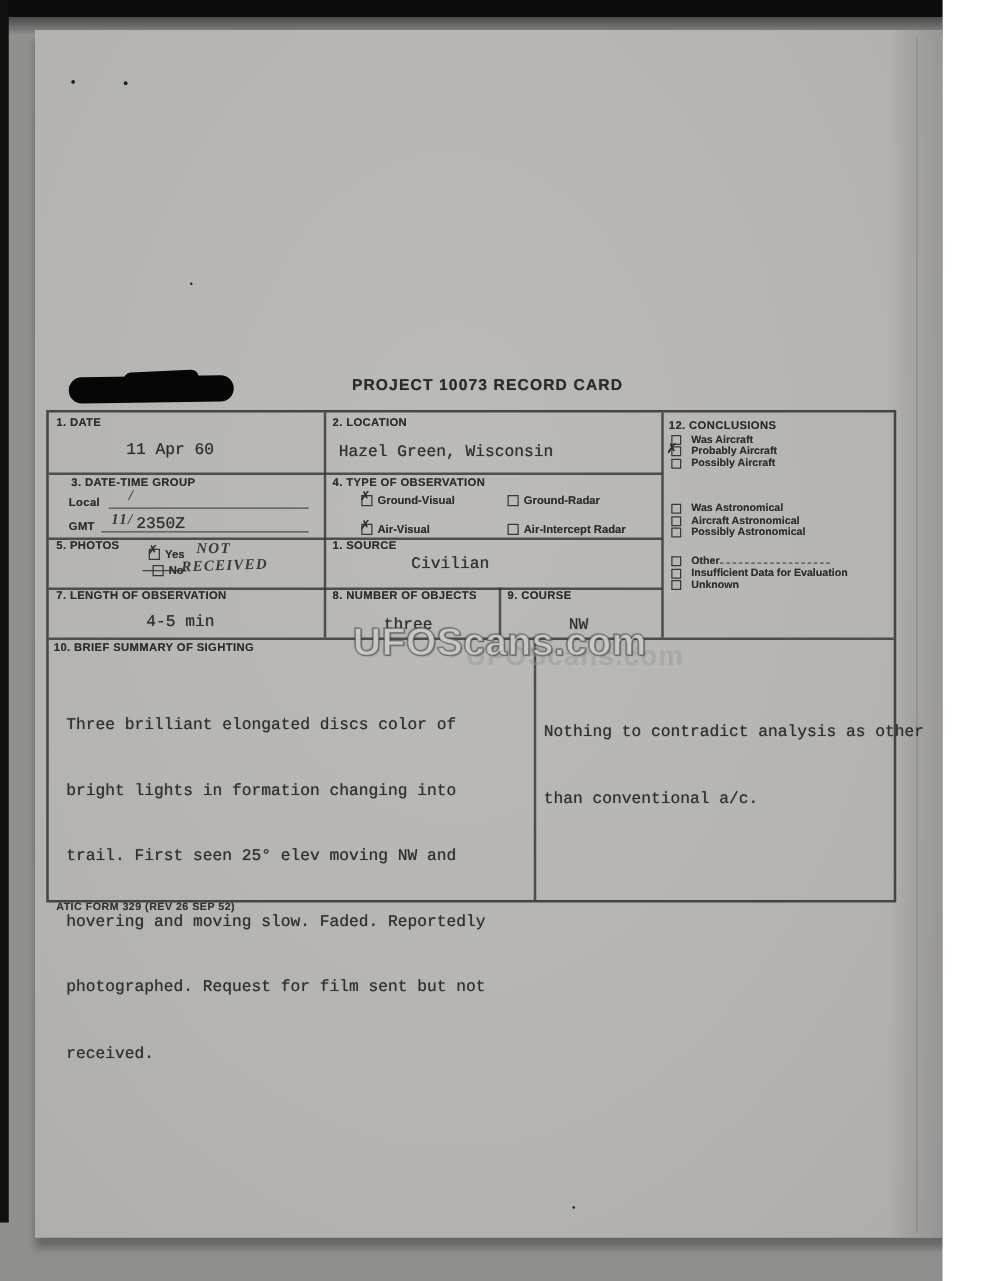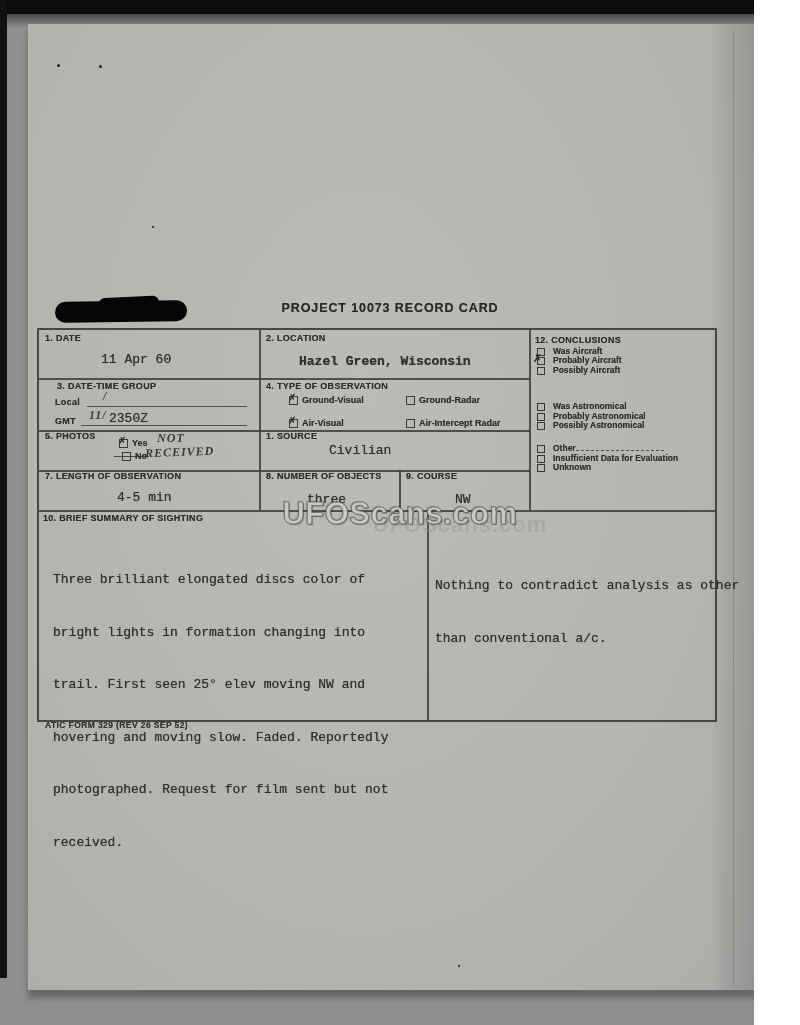--- a/index.html
+++ b/index.html
@@ -90,21 +90,21 @@
     <div class="ln" style="left:388px;top:180px;width:1.5px;height:210px;"></div>
     <div class="ln" style="left:0;top:48px;width:491px;height:1.5px;"></div>
     <div class="ln" style="left:0;top:100px;width:491px;height:1.5px;"></div>
     <div class="ln" style="left:0;top:140px;width:491px;height:1.5px;"></div>
     <div class="ln" style="left:0;top:180px;width:676px;height:1.5px;"></div>
 
     <div class="lbl" style="left:6px;top:3px;">1. DATE</div>
     <div class="typed" style="left:62px;top:22px;">11 Apr 60</div>
 
     <div class="lbl" style="left:227px;top:3px;">2. LOCATION</div>
-    <div class="typed" style="left:260px;top:24px;font-weight:bold;">Hazel Green, Wisconsin</div>
+    <div class="typed" style="left:232px;top:24px;">Hazel Green, Wisconsin</div>
 
     <div class="lbl" style="left:6px;top:51px;margin-left:12px;">3. DATE-TIME GROUP</div>
     <div class="lbl" style="left:16px;top:67px;">Local</div>
     <span class="uline" style="position:absolute;left:48px;top:66px;width:160px;"></span>
     <div class="hand" style="left:64px;top:59px;">/</div>
     <div class="lbl" style="left:16px;top:86px;">GMT</div>
     <span class="uline" style="position:absolute;left:42px;top:85px;width:166px;"></span>
     <div class="hand" style="left:50px;top:78px;">11/</div>
     <div class="typed" style="left:70px;top:81px;">2350Z</div>
 
@@ -146,21 +146,21 @@
 
     <div class="lbl" style="left:496px;top:5px;">12. CONCLUSIONS</div>
     <div style="position:absolute;left:498px;top:17px;">
       <div class="cgroup" style="margin-bottom:27px;">
         <div class="citem"><span class="cbwrap"><span class="cb"></span><span class="chk"></span></span><span>Was Aircraft</span></div>
         <div class="citem"><span class="cbwrap"><span class="cb"></span><span class="chk" style="left:-4px;font-size:11px;">✗</span></span><span>Probably Aircraft</span></div>
         <div class="citem"><span class="cbwrap"><span class="cb"></span><span class="chk"></span></span><span>Possibly Aircraft</span></div>
       </div>
       <div class="cgroup" style="margin-bottom:13px;">
         <div class="citem"><span class="cbwrap"><span class="cb"></span><span class="chk"></span></span><span>Was Astronomical</span></div>
-        <div class="citem"><span class="cbwrap"><span class="cb"></span><span class="chk"></span></span><span>Probably Astronomical</span></div>
+        <div class="citem"><span class="cbwrap"><span class="cb"></span><span class="chk"></span></span><span>Aircraft Astronomical</span></div>
         <div class="citem"><span class="cbwrap"><span class="cb"></span><span class="chk"></span></span><span>Possibly Astronomical</span></div>
       </div>
       <div class="cgroup">
         <div class="citem"><span class="cbwrap"><span class="cb"></span><span class="chk"></span></span><span>Other</span><span class="other-line"></span></div>
         <div class="citem"><span class="cbwrap"><span class="cb"></span><span class="chk"></span></span><span>Insufficient Data for Evaluation</span></div>
         <div class="citem"><span class="cbwrap"><span class="cb"></span><span class="chk"></span></span><span>Unknown</span></div>
       </div>
     </div>
 
     <div class="lbl" style="left:4px;top:183px;">10. BRIEF SUMMARY OF SIGHTING</div>

